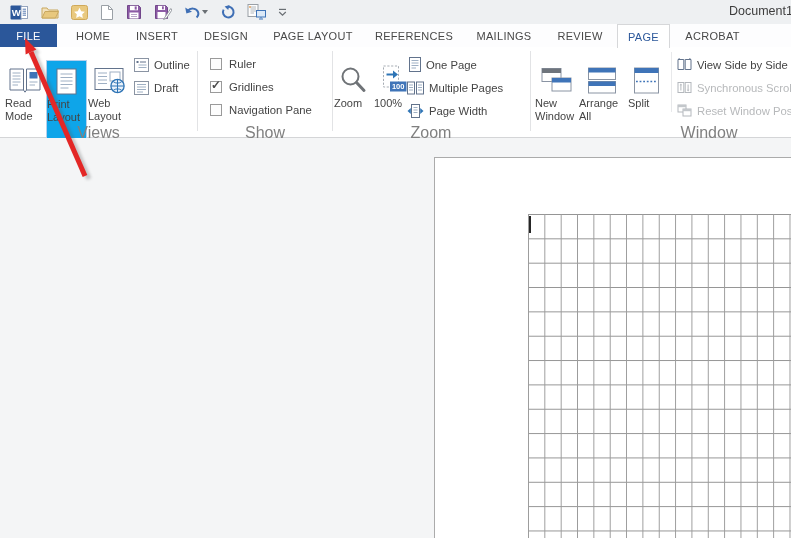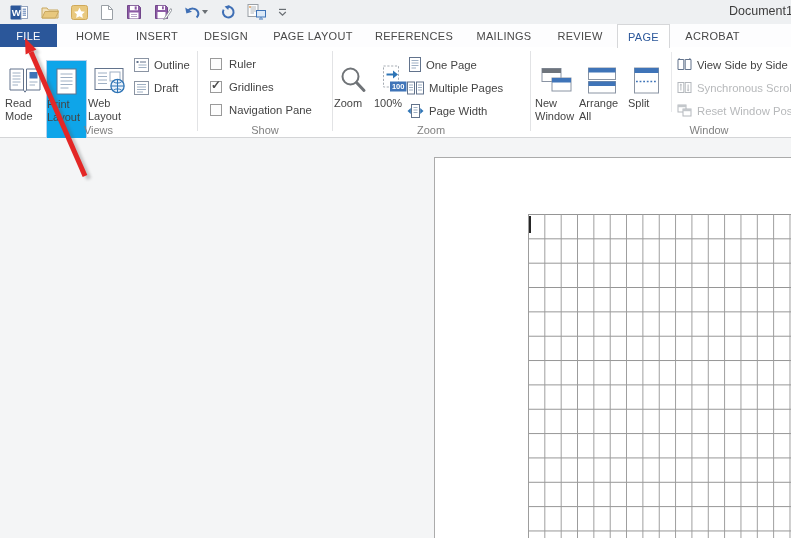--- a/index.html
+++ b/index.html
@@ -33,21 +33,21 @@
     background: #fff; color: #2b579a;
     border: 1px solid #d6d7d9; border-bottom: none; height: 24px; z-index: 2;
   }
   
   .ribbon {
     position: absolute; left: 0; top: 47px; width: 791px; height: 91px;
     background: #ffffff; border-bottom: 1px solid #d4d5d7;
   }
   .gsep { position: absolute; top: 4px; height: 80px; width: 1px; background: #e2e3e5; }
   .group-label {
-    position: absolute; top: 77px; font-size: 11px; color: #808080; text-align: center; white-space: nowrap;
+    position: absolute; top: 77px; font-size: 16px; color: #808080; text-align: center; white-space: nowrap;
   }
   .bigbtn {
     position: absolute; top: 13px; height: 80px; text-align: left;
     font-size: 11px; line-height: 12.5px; color: #444; cursor: default;
   }
   .bigbtn .ic { height: 37px; display: flex; align-items: center; justify-content: center; padding-top: 3px; }
   .bigbtn.selected { background: #0ea5e9; border: 1px solid #b5d0ec; }
   .smallitem {
     position: absolute; display: flex; align-items: center; gap: 5px;
     font-size: 11.3px; color: #444; white-space: nowrap; height: 17px; cursor: default;

